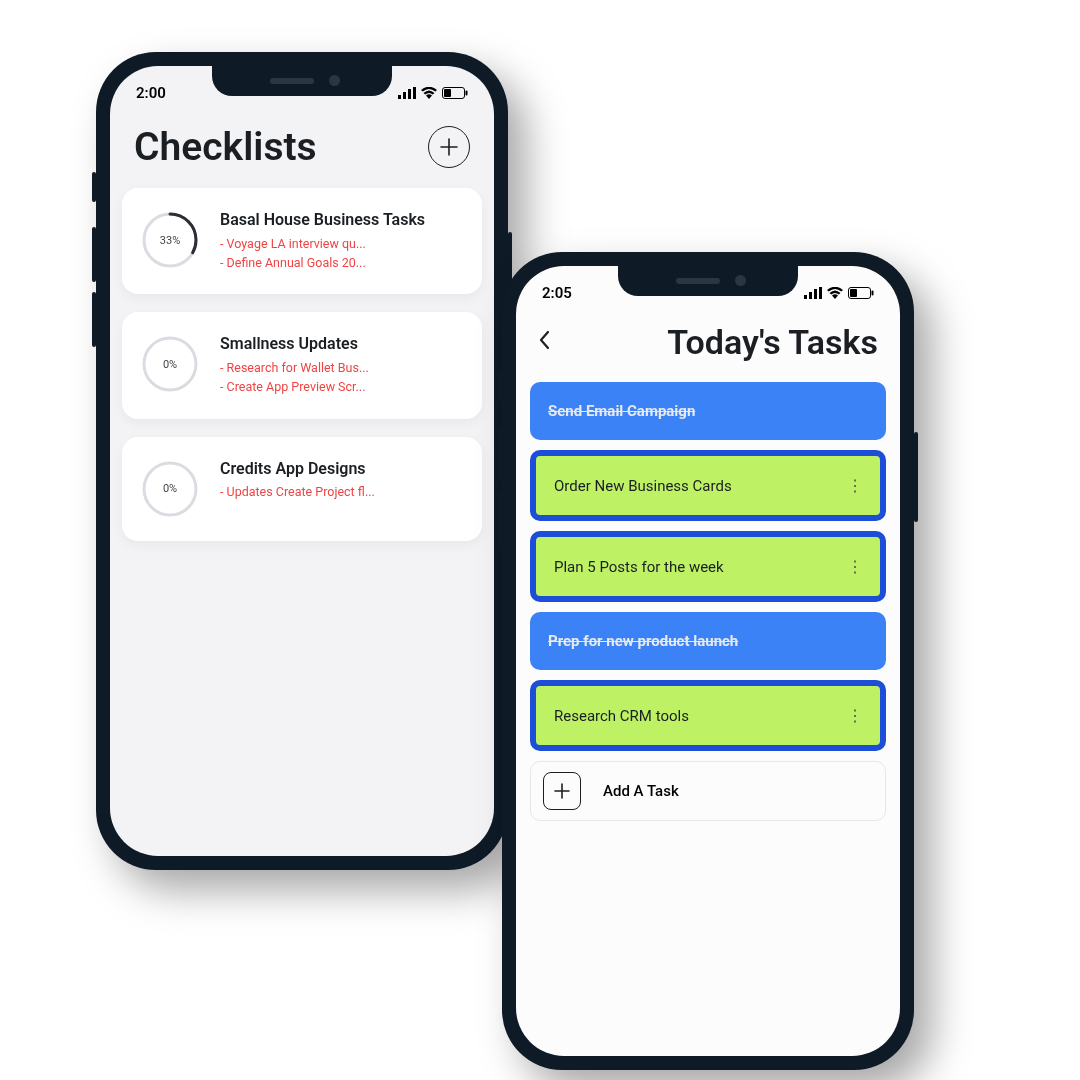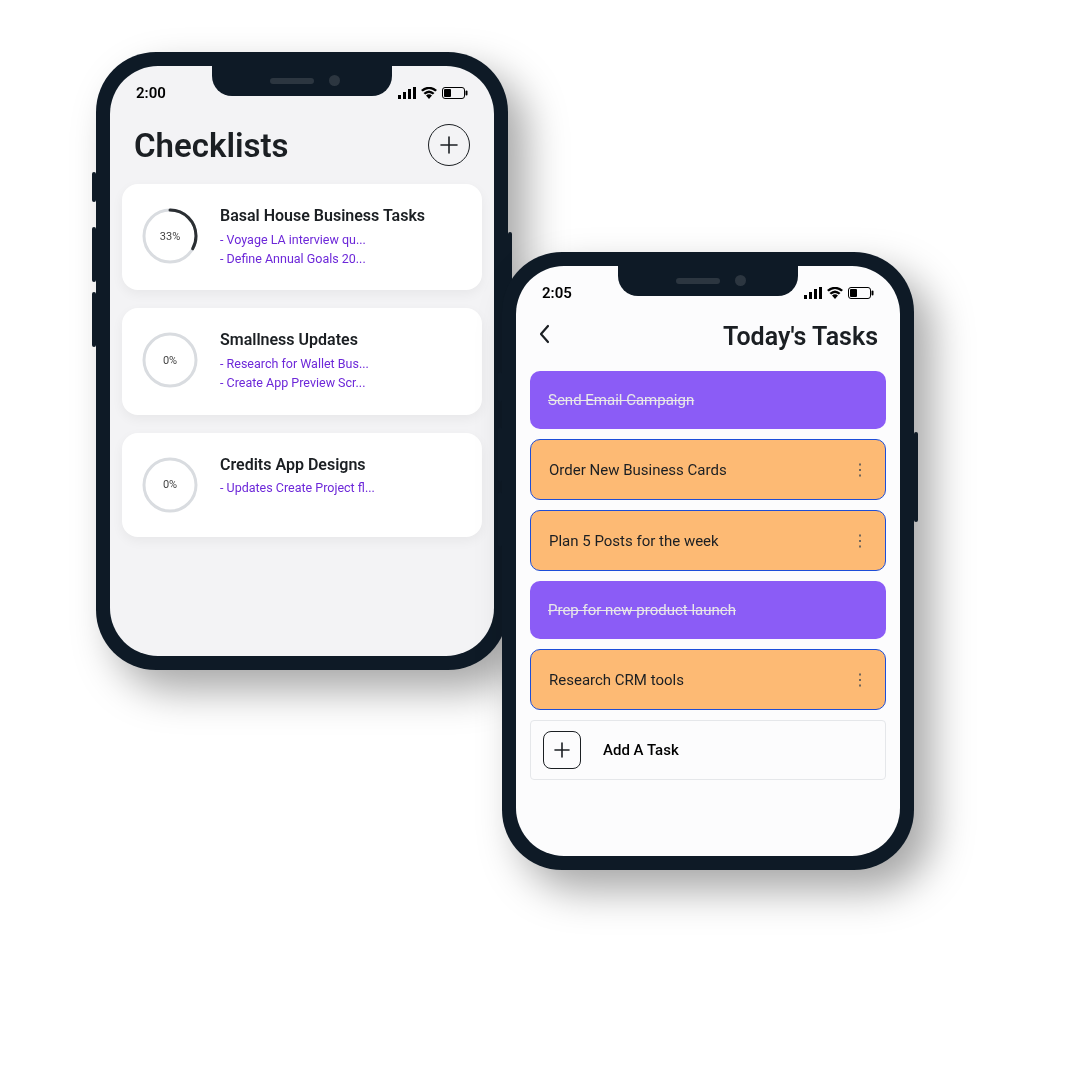--- a/index.html
+++ b/index.html
@@ -9,21 +9,21 @@
     background: #ffffff;
     font-family: -apple-system, BlinkMacSystemFont, "Segoe UI", Roboto, sans-serif;
     position: relative;
     overflow: hidden;
   }
 
   
   .phone {
     position: absolute;
     width: 412px;
-    height: 618px;
+    height: 818px;
     background: #0e1a26;
     border-radius: 60px;
     padding: 14px;
     box-shadow: 18px 20px 40px rgba(0,0,0,0.35);
   }
   .phone .screen {
     width: 100%;
     height: 100%;
     background: #f6f6f7;
     border-radius: 48px;
@@ -92,21 +92,21 @@
   .phone-1 { top: 52px; left: 96px; }
   .phone-1 .screen { background: #f3f3f5; }
 
   .header-1 {
     display: flex;
     justify-content: space-between;
     align-items: center;
     padding: 14px 24px 18px;
   }
   .header-1 h1 {
-    font-size: 33px;
+    font-size: 39px;
     font-weight: 600;
     color: #1b1f23;
   }
   .add-circle {
     width: 42px;
     height: 42px;
     border-radius: 50%;
     border: 1.5px solid #1b1f23;
     display: flex;
     align-items: center;
@@ -150,21 +150,21 @@
   .card-body { flex: 1; min-width: 0; }
   .card-title {
     font-size: 16px;
     font-weight: 600;
     color: #1b1f23;
     line-height: 1.3;
     margin-bottom: 4px;
   }
   .card-sub {
     font-size: 12.5px;
-    color: #6d28d9;
+    color: #ef4444;
     line-height: 1.5;
     white-space: nowrap;
     overflow: hidden;
     text-overflow: ellipsis;
   }
 
   
   .phone-2 { top: 252px; left: 502px; z-index: 5; }
   .phone-2 .screen { background: #fcfcfd; }
 
@@ -175,61 +175,62 @@
   }
   .back-btn {
     font-size: 22px;
     font-weight: 400;
     cursor: pointer;
     padding-right: 10px;
   }
   .header-2 h1 {
     flex: 1;
     text-align: right;
-    font-size: 25px;
+    font-size: 34px;
     font-weight: 600;
     color: #1b1f23;
   }
 
   .tasks {
     padding: 6px 14px;
     display: flex;
     flex-direction: column;
     gap: 10px;
   }
   .task {
     border-radius: 10px;
     padding: 20px 18px;
     display: flex;
     align-items: center;
     justify-content: space-between;
     font-size: 15px;
   }
   .task.done {
-    background: #8b5cf6;
+    background: #3b82f6;
     color: #e8e8e8;
     text-decoration: line-through;
+    font-weight: bold;
   }
   .task.open {
-    background: #fdba74;
-    border: 1px solid #1d4ed8;
+    background: #bef264;
+    border: 6px solid #1d4ed8;
     color: #1b1f23;
   }
   .dots {
     font-size: 16px;
     color: #555;
     letter-spacing: -1px;
     cursor: pointer;
   }
   .add-task-row {
     display: flex;
     align-items: center;
     gap: 22px;
     border: 1px solid #e5e7ea;
-    border-radius: 4px;
+    border-radius: 10px;
     padding: 10px 12px;
   }
   .add-square {
     width: 38px;
     height: 38px;
     border: 1.5px solid #1b1f23;
     border-radius: 8px;
     display: flex;
     align-items: center;
     justify-content: center;

